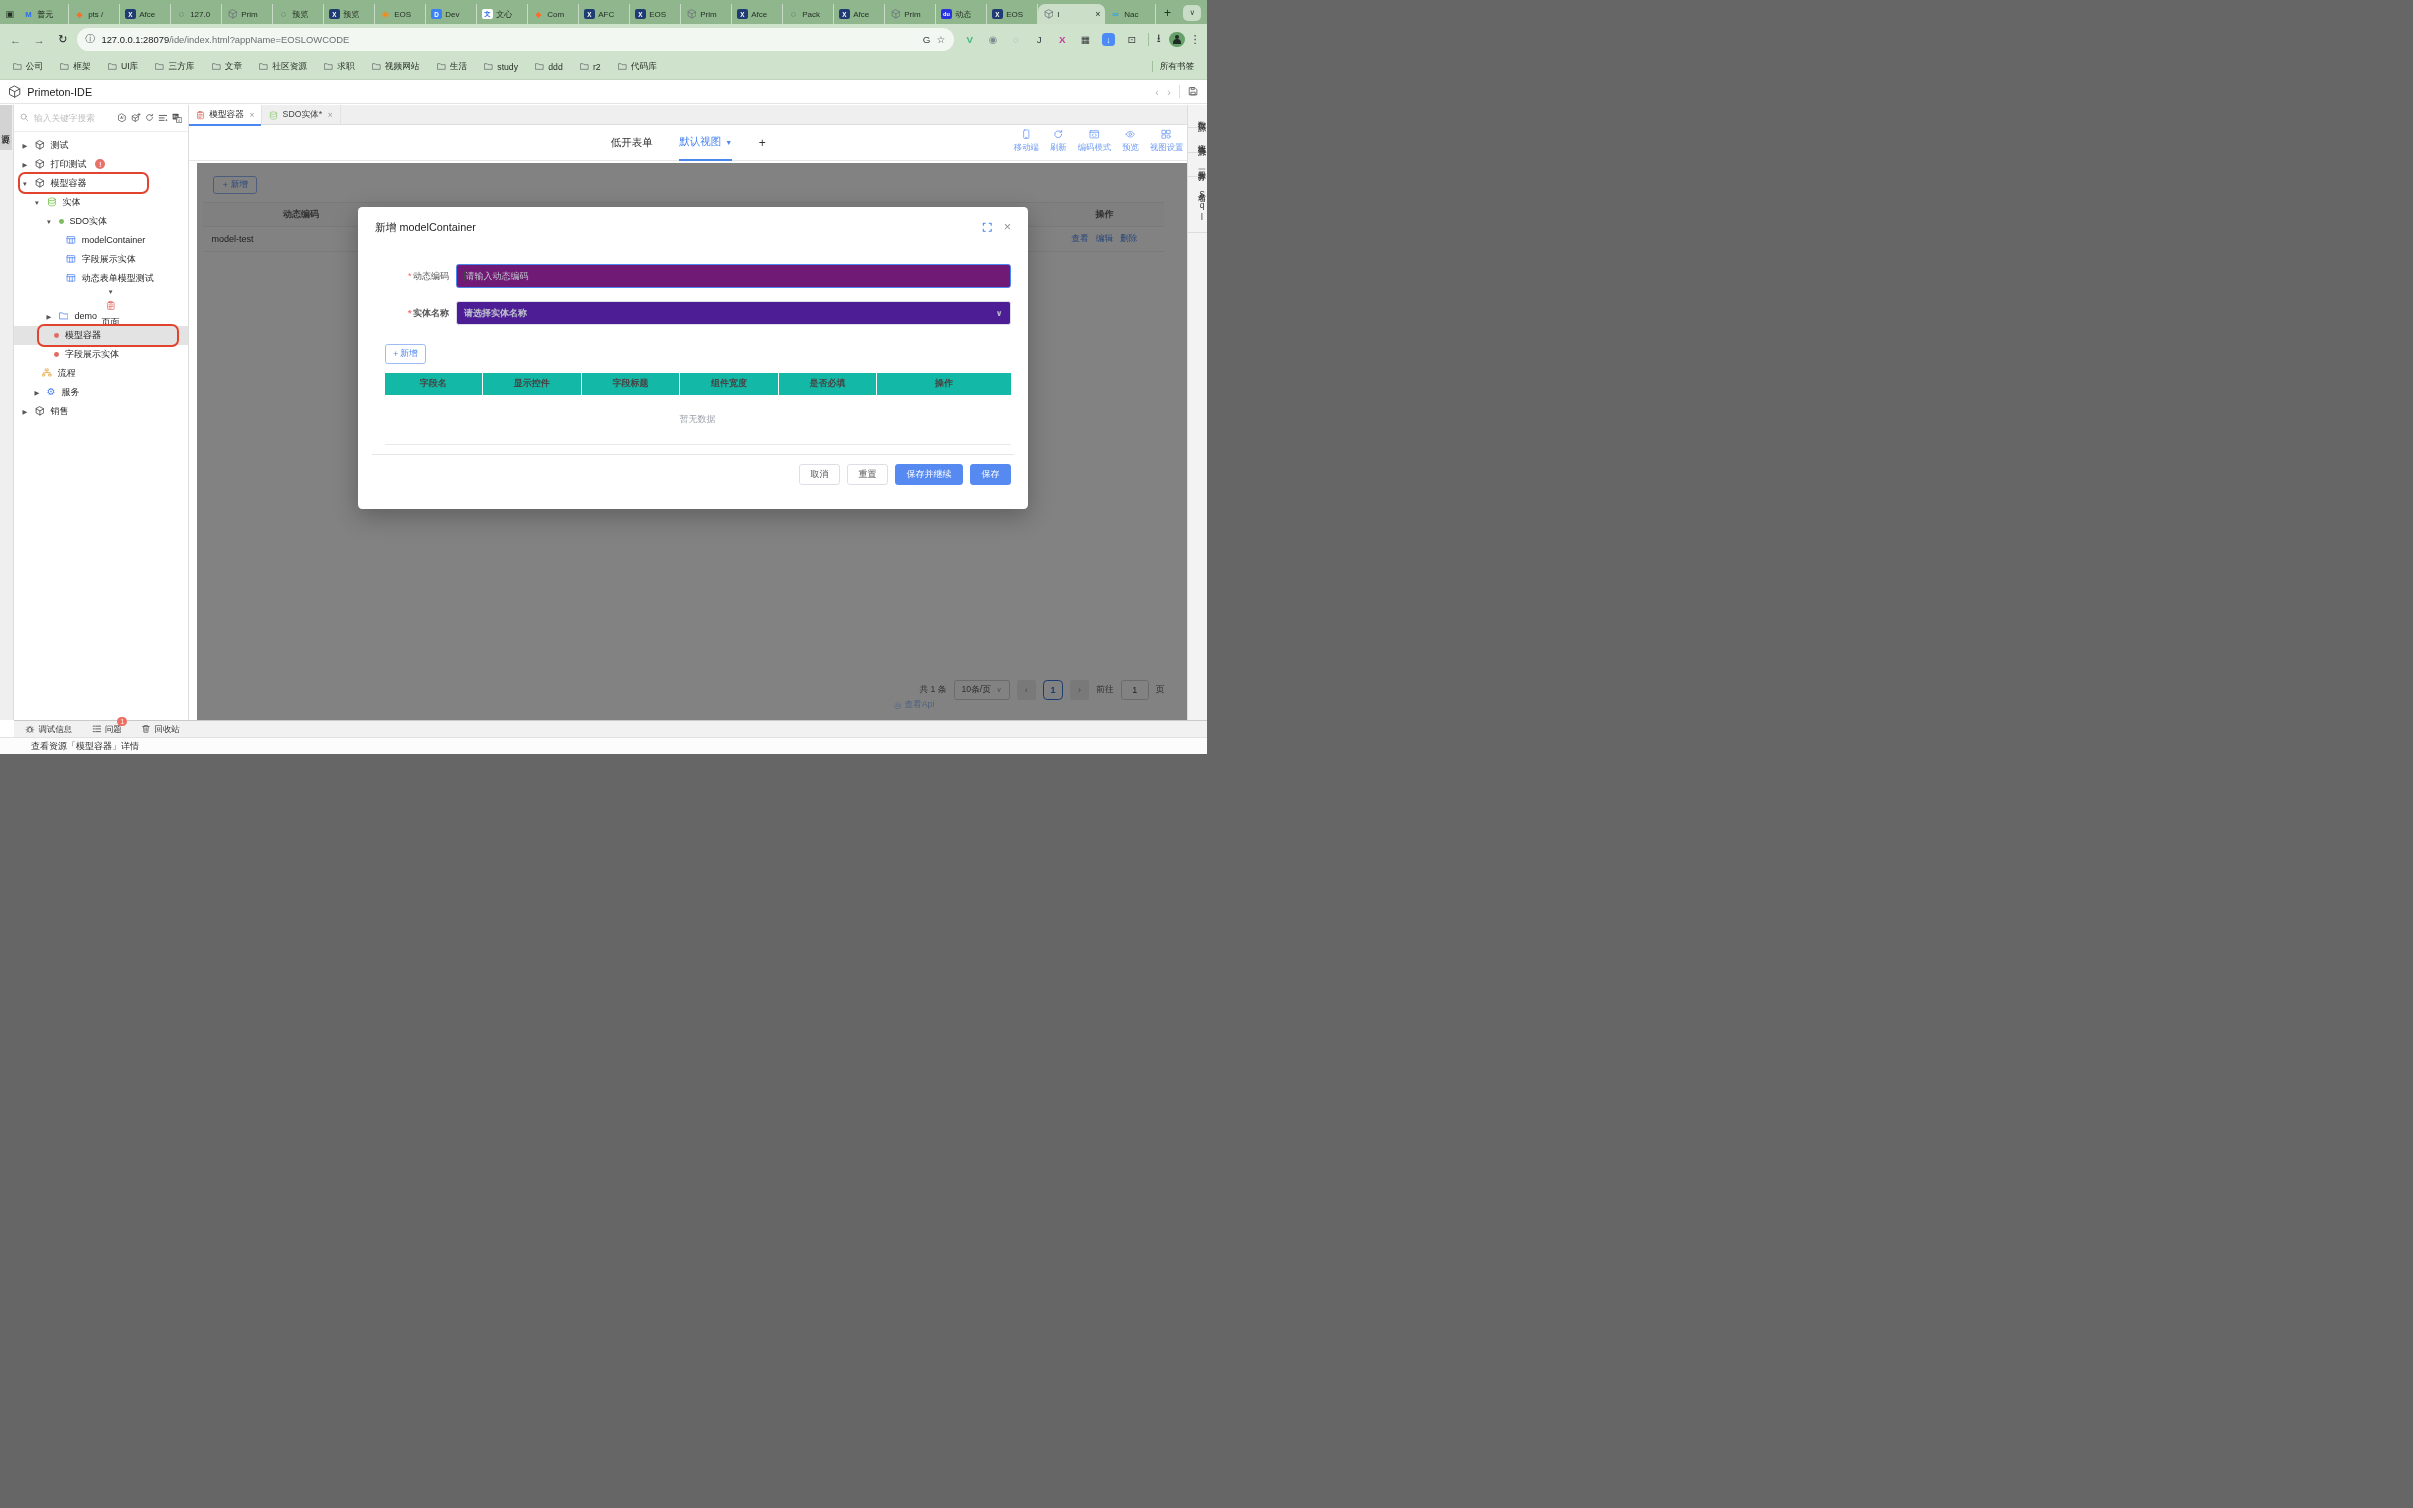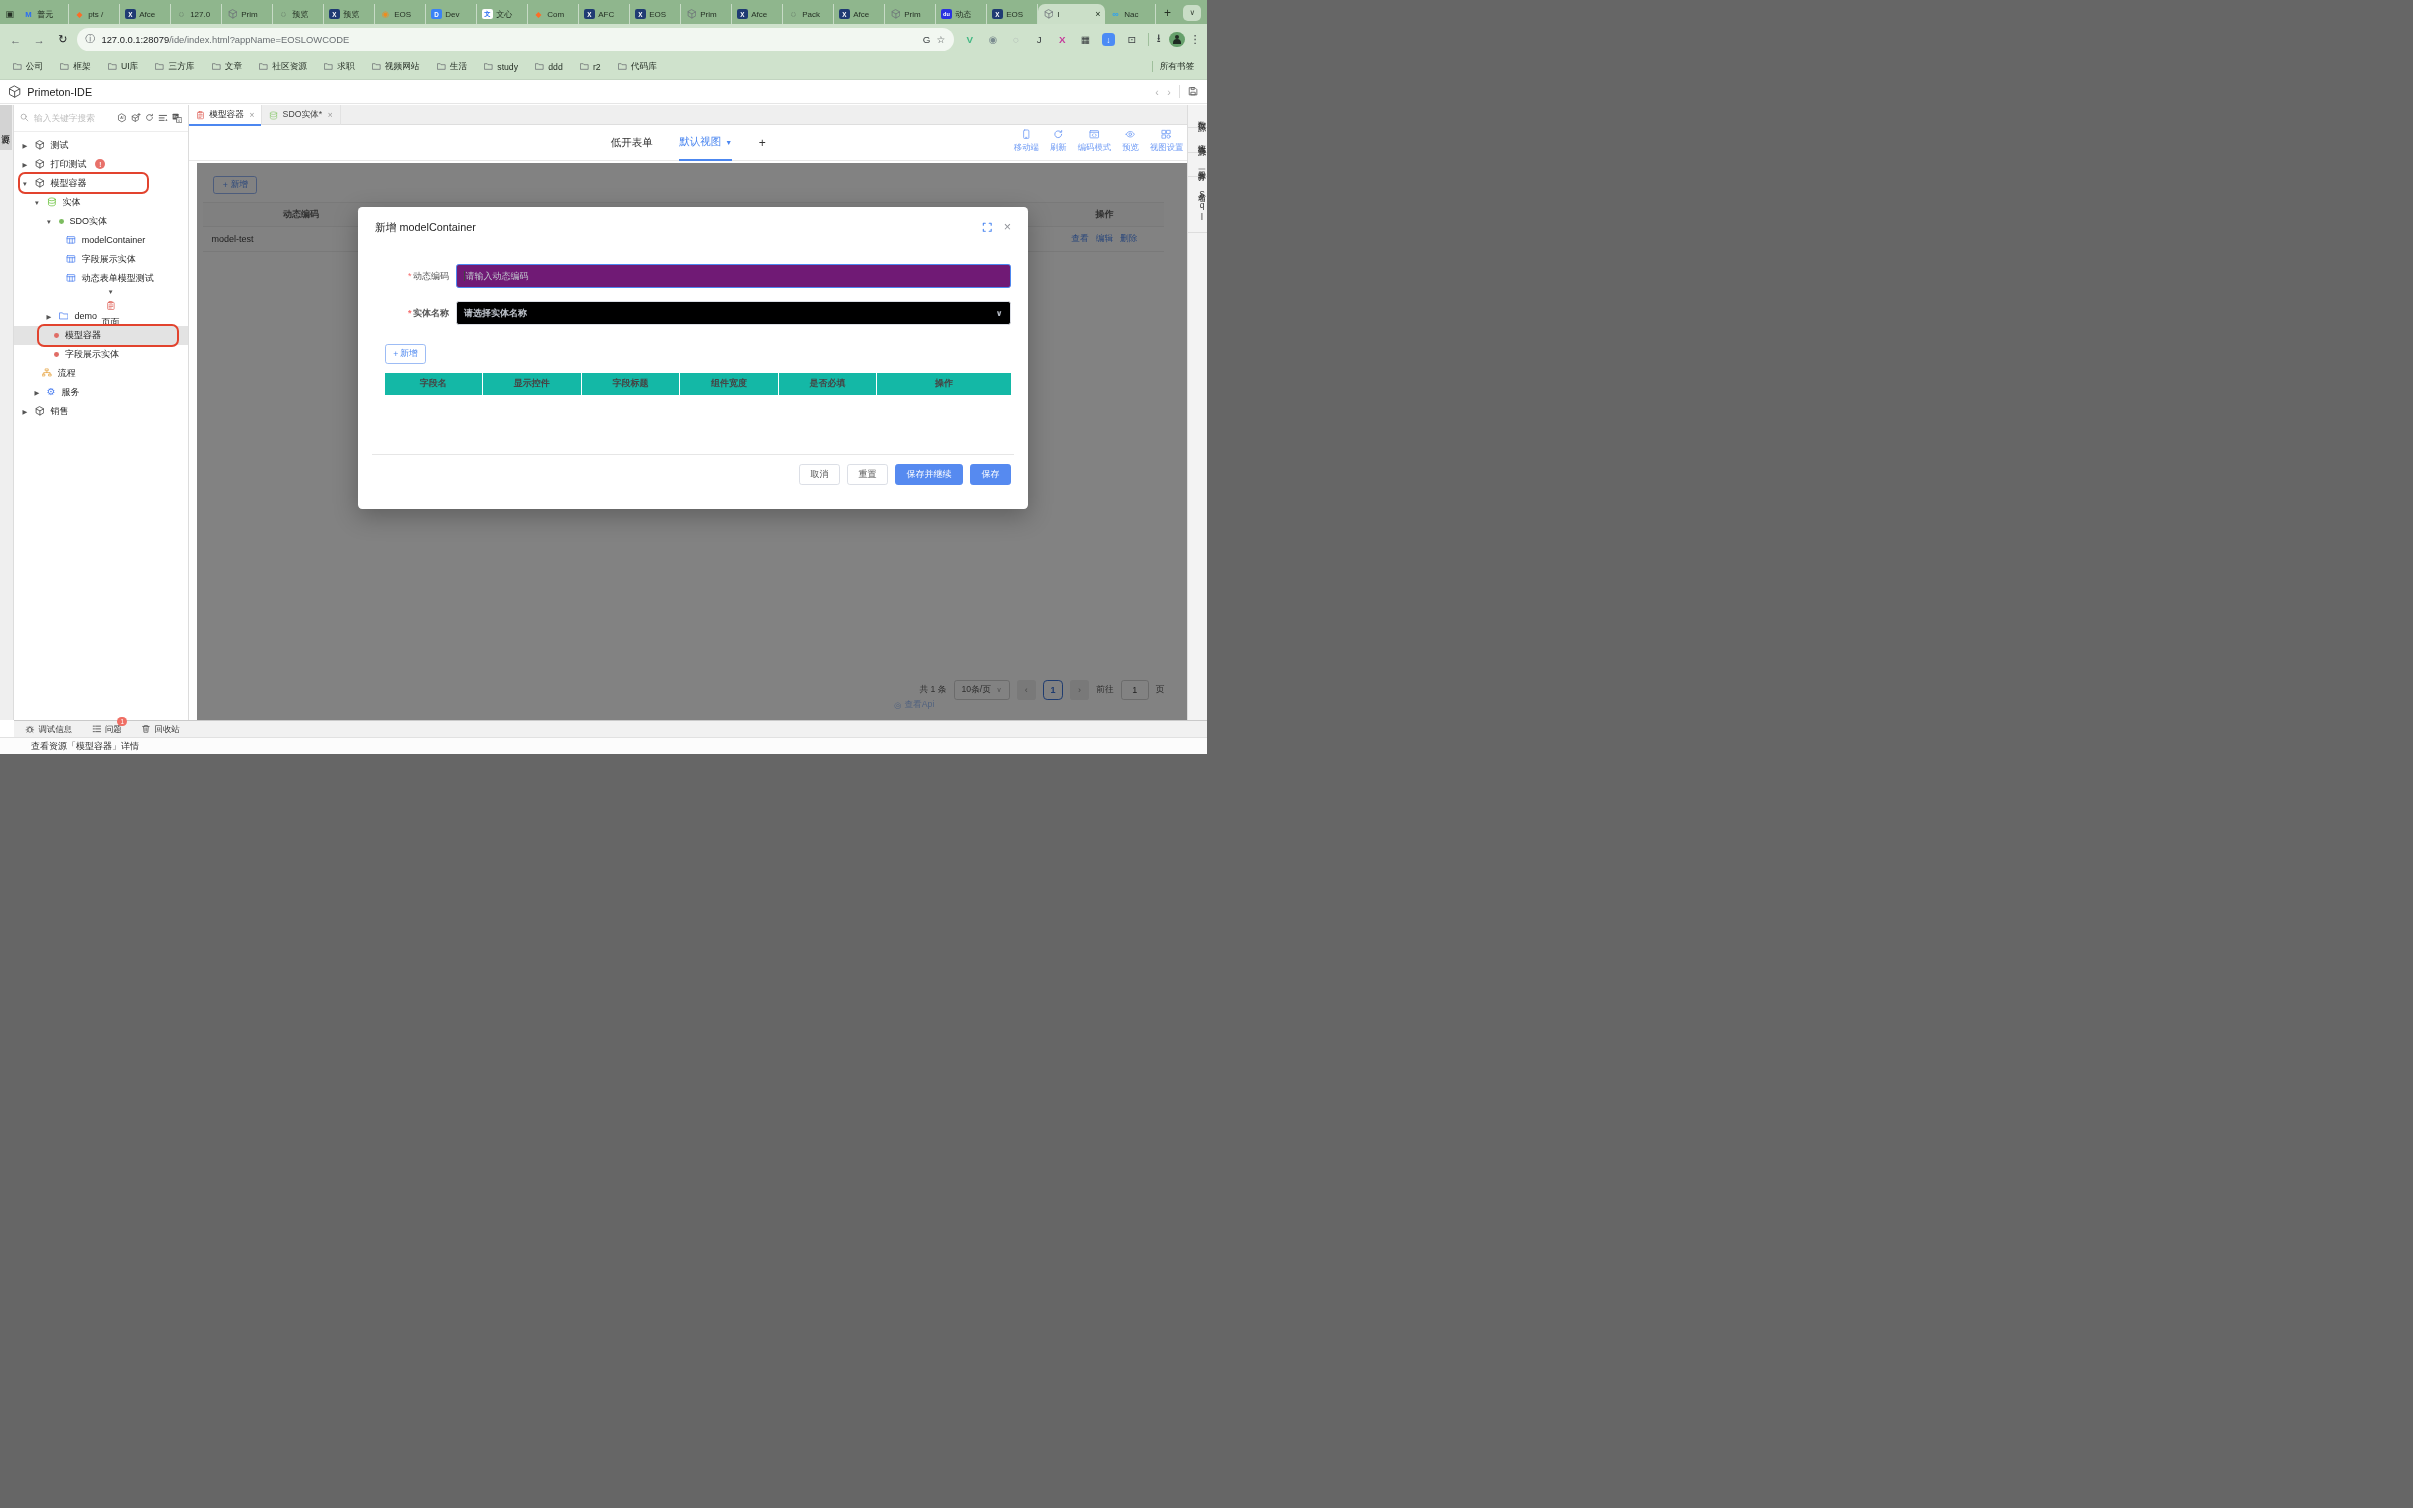--- a/index.html
+++ b/index.html
@@ -120,21 +120,21 @@
   .modal{position:absolute;left:358px;top:207px;width:670px;height:302px;background:#fff;border-radius:4.2px;box-shadow:0 7px 25px rgba(0,0,0,.28);z-index:20;}
   .m-head{height:41px;display:flex;align-items:center;padding:0 17px;}
   .m-title{font-size:10.8px;color:#262626;}
   .m-tools{margin-left:auto;display:flex;gap:11.2px;align-items:center;}
   .m-close{color:#909399;font-size:12.6px;line-height:1;}
   .m-row{position:absolute;left:27px;right:17.5px;display:flex;align-items:center;}
   .m-row.r1{top:57px;} .m-row.r2{top:94px;font-weight:bold;}
   .m-label{width:71px;text-align:right;font-size:9px;color:#555;padding-right:7px;flex:none;}
   .req{color:#f56c6c;margin-right:1.4px;}
   .m-input{flex:1;height:24px;border:1px solid #4c87f0;border-radius:2.8px;display:flex;align-items:center;padding:0 7px;font-size:9px;background:#701a75;}
-  .m-select{flex:1;height:24px;border:0.7px solid #dcdfe6;border-radius:2.8px;display:flex;align-items:center;padding:0 7px;font-size:9px;background:#000000;}
+  .m-select{flex:1;height:24px;border:0.7px solid #dcdfe6;border-radius:2.8px;display:flex;align-items:center;padding:0 7px;font-size:9px;background:#4c1d95;}
   .ph{color:#bfc4cc;}
   .caret-line{width:0.7px;height:10.5px;background:#444;margin-right:0.7px;}
   .m-select .chev{margin-left:auto;color:#b4b9c2;font-size:8.4px;}
   .m-add{position:absolute;left:26.5px;top:137px;height:19.6px;padding:0 7.7px;border:0.7px solid #9dbcf5;color:#4c87f0;background:#fff;border-radius:2.8px;font-size:8.7px;display:flex;align-items:center;gap:2.1px;}
   .m-table{position:absolute;left:26.5px;right:17.5px;top:166px;}
   .m-th{display:grid;grid-template-columns:repeat(5,1fr) 1.35fr;height:21.6px;background:#14b8a6;}
   .m-th>div{display:flex;align-items:center;justify-content:center;font-size:9px;color:#454545;font-weight:bold;border-right:1.4px solid #fff;}
   .m-th>div:last-child{border-right:none;}
   .m-body{height:50px;display:flex;align-items:center;justify-content:center;color:#9a9fa8;font-size:9px;border-bottom:0.7px solid #e8e8e8;}
   .m-div{position:absolute;left:14px;right:14px;top:247px;border-top:0.7px solid #e6e6e6;}
@@ -778,20 +778,21 @@
       </div>
     <div class="m-table">
       <div class="m-th" id="mcols">
           <div>字段名</div>
           <div>显示控件</div>
           <div>字段标题</div>
           <div>组件宽度</div>
           <div>是否必填</div>
           <div>操作</div>
         </div>
+      <div class="m-body">暂无数据</div>
     </div>
     <div class="m-div"></div>
     <div class="m-foot" id="mbtns">
         <button class="btn">取消</button>
         <button class="btn">重置</button>
         <button class="btn primary">保存并继续</button>
         <button class="btn primary">保存</button>
       </div>
   </div>
 

